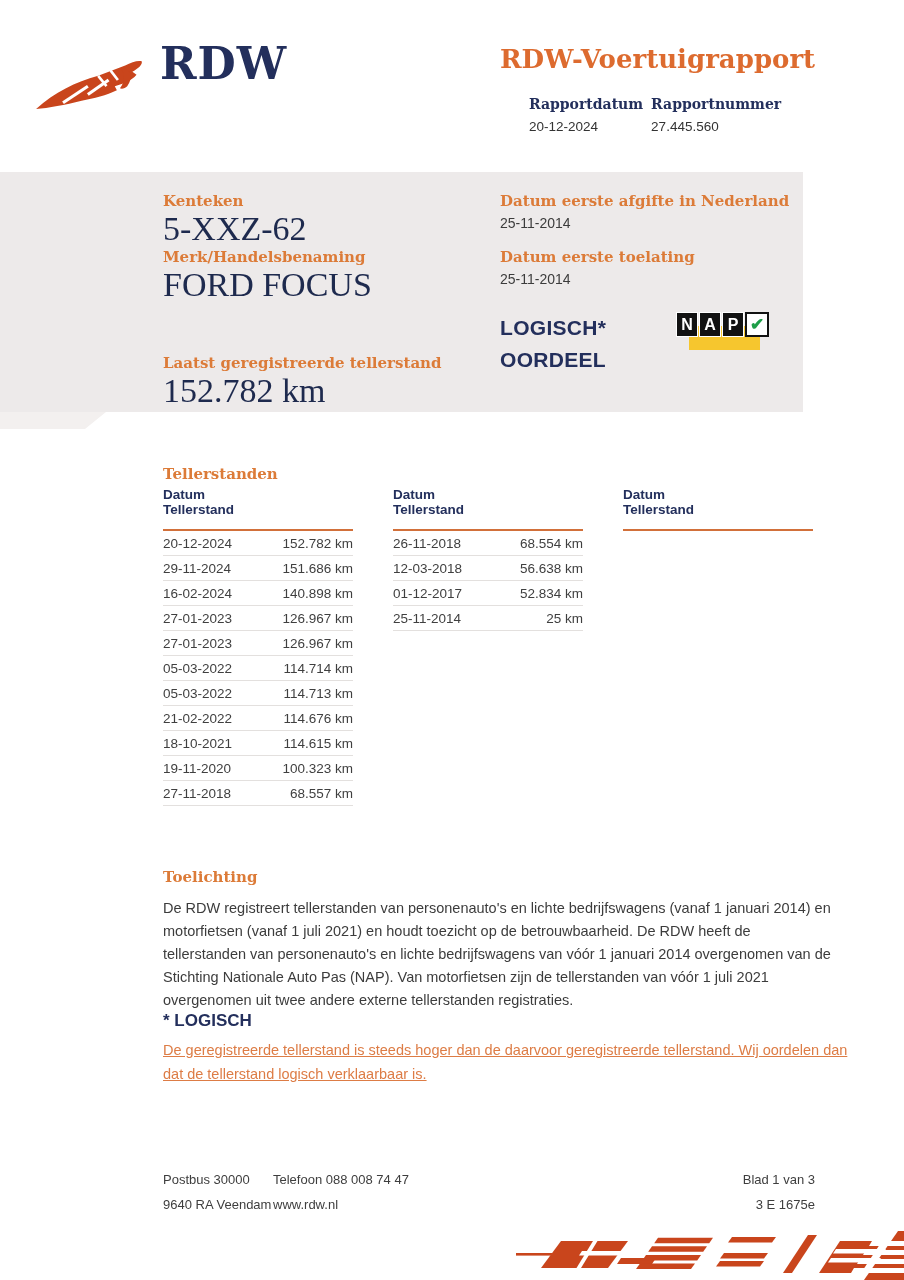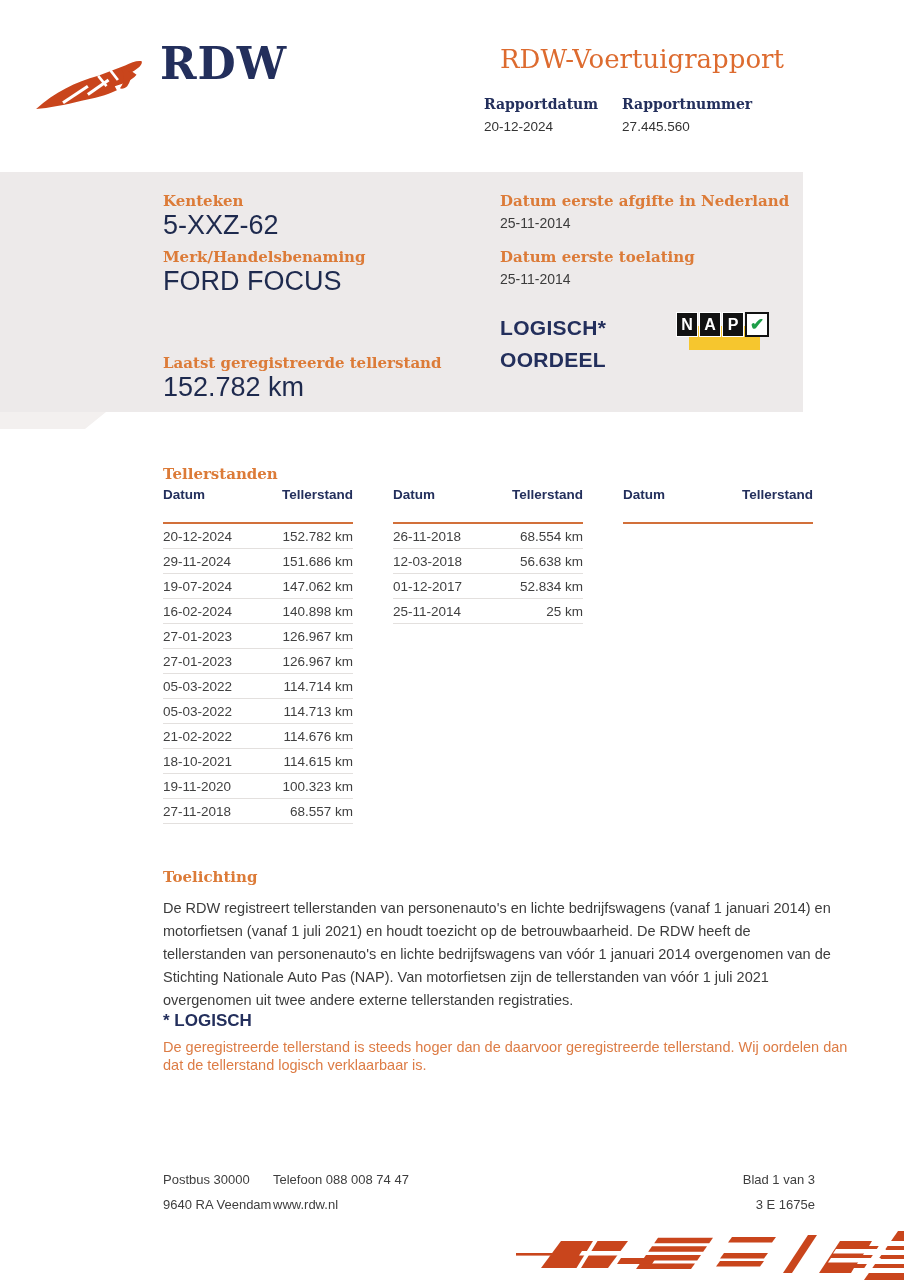--- a/index.html
+++ b/index.html
@@ -22,34 +22,34 @@
   body{
     position:relative;background:#ffffff;overflow:hidden;
     font-family:"Liberation Sans", sans-serif;color:var(--text);
   }
   .abs{position:absolute;}
 
   
   .logo-wing{left:34px;top:48px;width:116px;height:66px;}
   .logo-text{left:160px;top:38px;font-family:"DejaVu Serif", serif;font-weight:bold;
     font-size:44px;letter-spacing:1px;color:var(--navy);}
-  .doc-title{left:500px;top:44px;font-family:"DejaVu Serif", serif;font-weight:normal;
+  .doc-title{left:500px;top:44px;font-family:"DejaVu Serif", serif;font-weight:bold;
     font-size:26px;color:var(--orange-heading);}
-  .meta{left:484px;top:96px;display:flex;gap:24px;}
+  .meta{left:529px;top:96px;display:flex;gap:8px;}
   .meta-col{min-width:96px;}
   .meta-label{font-family:"DejaVu Serif", serif;font-weight:bold;font-size:14px;color:var(--navy);}
   .meta-value{margin-top:7px;font-size:13.5px;color:#333;}
 
   
   .panel{left:0;top:172px;width:803px;height:240px;background:var(--panel);}
   .panel-tail{left:0;top:412px;width:106px;height:17px;background:var(--panel-tail);
     clip-path:polygon(0 0,106px 0,85px 100%,0 100%);}
   .p-label{position:absolute;font-family:"DejaVu Serif", serif;font-weight:bold;
     font-size:15px;color:var(--orange-label);}
-  .p-big{position:absolute;font-family:Liberation Sans, sans-serif;font-size:27px;color:var(--navy-deep);}
+  .p-big{position:absolute;font-family:Liberation Serif, serif;font-size:34px;color:var(--navy-deep);}
   .p-small{position:absolute;font-size:14px;color:#3c3c3c;}
   .oordeel{position:absolute;left:500px;top:140px;font-size:21px;font-weight:bold;
     color:var(--navy);line-height:32px;letter-spacing:.3px;}
 
   
   .nap{position:absolute;left:676px;top:140px;width:88px;height:40px;}
   .nap-yellow{position:absolute;left:13px;top:14px;width:71px;height:24px;background:var(--nap-yellow);}
   .nap-sq{position:absolute;top:0;width:22px;height:25px;background:#121212;color:#fff;
     font-weight:bold;font-size:16px;display:flex;align-items:center;justify-content:center;
     border:1px solid #fff;}
@@ -57,32 +57,32 @@
   .nap-check{position:absolute;left:69px;top:0;width:24px;height:25px;background:#fff;
     border:2px solid #121212;color:var(--nap-green);font-size:17px;font-weight:bold;
     display:flex;align-items:center;justify-content:center;}
 
   
   .section-heading{left:163px;top:465px;font-family:"DejaVu Serif", serif;font-weight:bold;
     font-size:15px;color:var(--orange-label);}
   .tables-row{left:163px;top:487px;display:flex;gap:40px;}
   .odo-table{width:190px;}
   .thead{display:flex;justify-content:space-between;font-weight:bold;font-size:13.5px;
-    color:var(--navy);padding-bottom:20px;border-bottom:2px solid var(--rule);}
+    color:var(--navy);padding-bottom:12px;border-bottom:2px solid var(--rule);flex-direction:column;}
   .trow{display:flex;justify-content:space-between;font-size:13.5px;color:#3f3f3f;
     padding:5px 0 4px;border-bottom:1px solid var(--line);}
   .cell-km{text-align:right;}
 
   
   .toel-heading{left:163px;top:868px;font-family:"DejaVu Serif", serif;font-weight:bold;
     font-size:15px;color:var(--orange-label);}
   .toel-body{left:163px;top:897px;width:672px;font-size:14.5px;line-height:23px;color:#3c3c3c;}
   .logisch-heading{left:163px;top:1011px;font-size:17px;font-weight:bold;color:var(--navy);}
-  .logisch-body{left:163px;top:1038px;width:688px;font-size:14.5px;line-height:18px;
-    color:var(--orange-text);}
+  .logisch-body{left:163px;top:1038px;width:688px;font-size:14.5px;line-height:24px;
+    color:var(--orange-text);text-decoration:underline;}
 
   
   .footer-item{position:absolute;font-size:13px;color:#3e3e3e;}
   .f-postbus{left:163px;top:1172px;} .f-adres{left:163px;top:1197px;}
   .f-tel{left:273px;top:1172px;} .f-www{left:273px;top:1197px;}
   .f-blad{right:89px;top:1172px;} .f-code{right:89px;top:1197px;}
 
   
   .deco{right:0;bottom:0;width:464px;height:55px;}
 </style>
@@ -151,24 +151,20 @@
       <span>Tellerstand</span>
     </div>
     <div>
         <div class="trow">
           <span class="cell-date">20-12-2024</span>
           <span class="cell-km">152.782 km</span>
         </div>
         <div class="trow">
           <span class="cell-date">29-11-2024</span>
           <span class="cell-km">151.686 km</span>
-        </div>
-        <div class="trow">
-          <span class="cell-date">19-07-2024</span>
-          <span class="cell-km">147.062 km</span>
         </div>
         <div class="trow">
           <span class="cell-date">16-02-2024</span>
           <span class="cell-km">140.898 km</span>
         </div>
         <div class="trow">
           <span class="cell-date">27-01-2023</span>
           <span class="cell-km">126.967 km</span>
         </div>
         <div class="trow">

